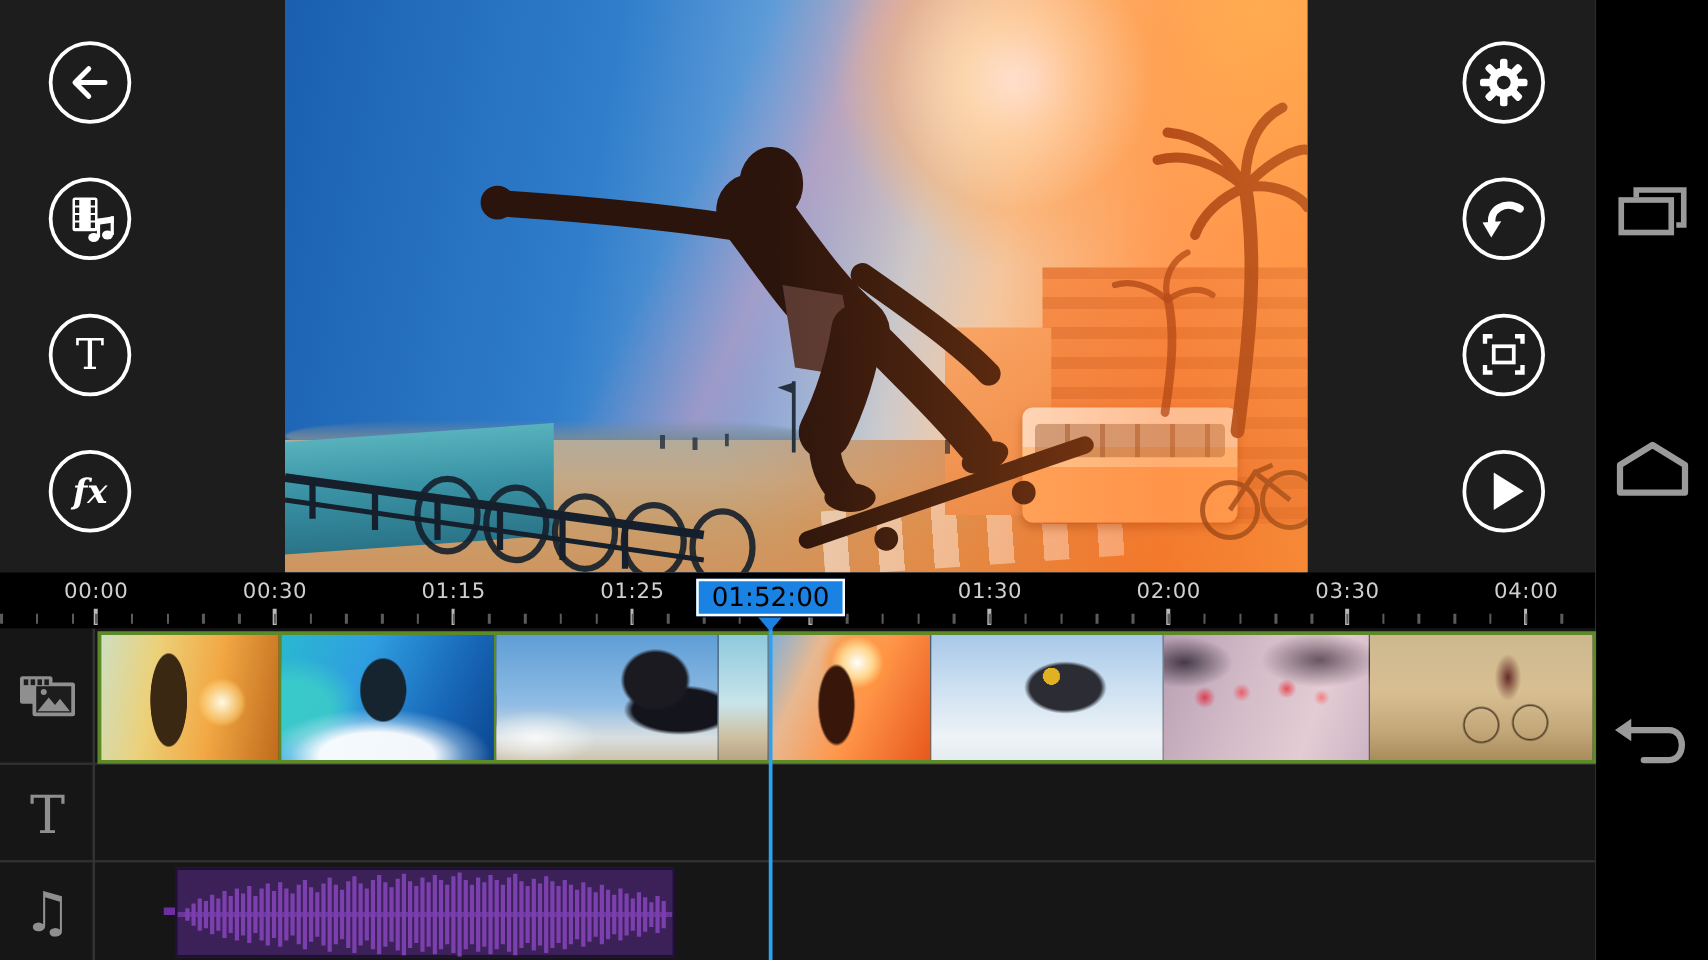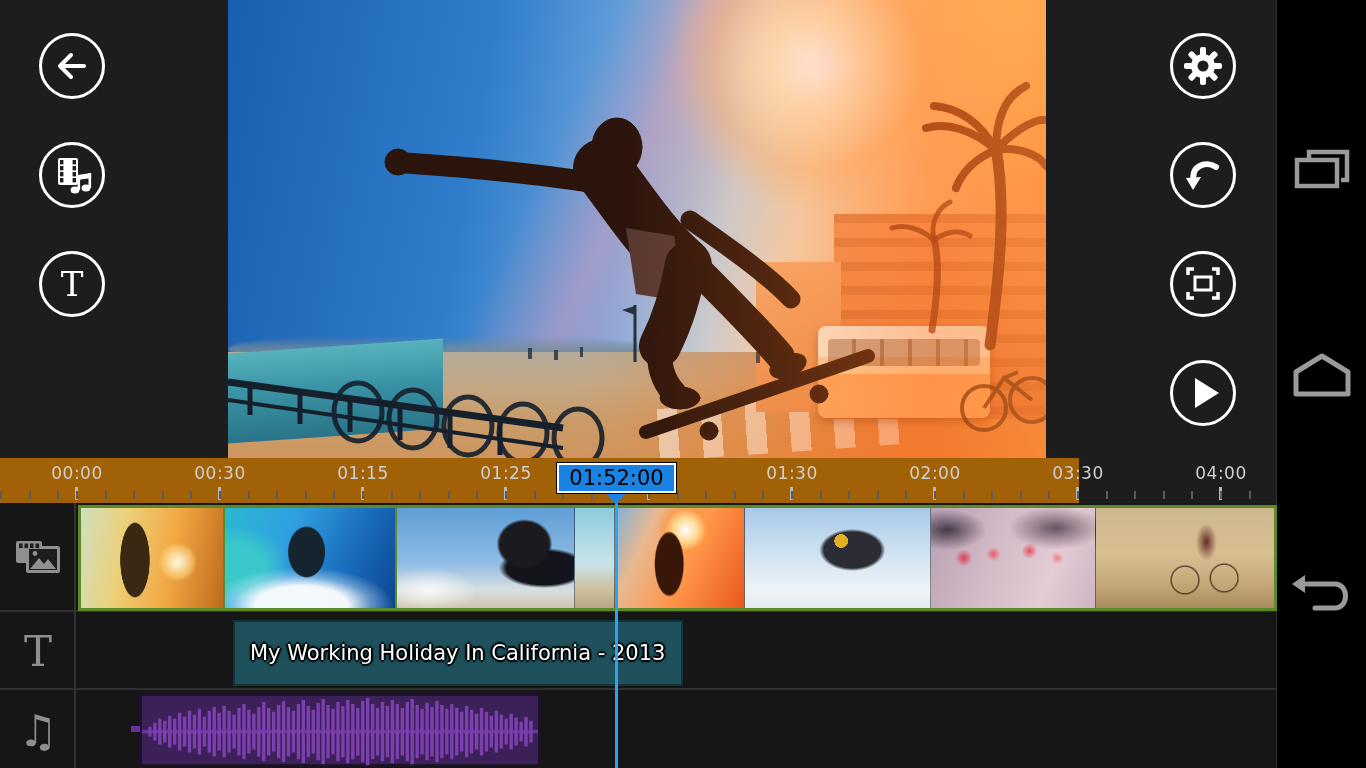--- a/index.html
+++ b/index.html
@@ -35,21 +35,21 @@
     linear-gradient(180deg,#f49a5e 0%,#ee8a4c 55%,#e0743a 100%);}
   .buildings2{position:absolute;right:205px;top:262px;width:85px;height:150px;background:linear-gradient(180deg,#f6ae74 0%,#eb9354 100%);}
   .bus{position:absolute;left:590px;top:326px;width:172px;height:92px;border-radius:8px;background:
     linear-gradient(180deg,#fef6ea 0 34%,#ffdcae 34% 52%,#ffb06c 52% 100%);box-shadow:0 4px 8px rgba(120,40,0,.4);}
   .bus-win{position:absolute;left:6%;top:14%;width:88%;height:30%;background:rgba(95,55,30,.38);
     border-radius:4px;background-image:repeating-linear-gradient(90deg,transparent 0 24px,rgba(120,70,40,.5) 24px 28px);}
   .scene-svg{position:absolute;inset:0;}
   .wash{position:absolute;inset:0;background:linear-gradient(90deg,transparent 48%,rgba(255,120,30,.18) 66%,rgba(255,110,25,.42) 86%,rgba(255,135,45,.5) 100%);pointer-events:none;}
 
   
-  .ruler{position:absolute;left:0;top:458px;width:1079px;height:45px;background:#a16207;border-bottom:1px solid #303030;}
+  .ruler{position:absolute;left:0;top:458px;width:1277px;height:45px;background:#000000;border-bottom:1px solid #303030;}
   .rlab{position:absolute;top:5px;transform:translateX(-50%);font-size:17px;color:#cfcfcf;letter-spacing:.5px;}
   .p0{left:77px}.p1{left:220px}.p2{left:363px}.p3{left:506px}
   .p4{left:792px}.p5{left:935px}.p6{left:1078px}.p7{left:1221px}
   .ticks-minor{position:absolute;left:0;top:33px;width:1277px;height:8px;
     background:repeating-linear-gradient(90deg,#5b5b5b 0 2px,transparent 2px 28.6px);background-position:76px 0;}
   .ticks-major{position:absolute;left:0;top:29px;width:1277px;height:13px;
     background:repeating-linear-gradient(90deg,#b8b8b8 0 3px,transparent 3px 143px);background-position:75px 0;}
   .timebox{position:absolute;left:557px;top:463px;width:119px;height:30px;background:#1a82e2;border:2px solid #fff;
     box-sizing:border-box;z-index:9;display:flex;align-items:center;justify-content:center;
     color:#000000;font-size:21px;box-shadow:0 0 0 1px #000;}
@@ -234,20 +234,23 @@
             <ellipse cx="35" cy="34" rx="4.4" ry="3.6"></ellipse>
           <rect x="26.5" y="21" width="2.6" height="15"></rect>
             <rect x="37.5" y="19" width="2.6" height="15"></rect>
           <polygon points="26.5,21 40.1,19 40.1,24 26.5,26"></polygon>
         </g>
       </svg>
     </div>
     <div class="circle-btn lb row3">
       <span class="glyphT">T</span>
     </div>
+    <div class="circle-btn lb row4">
+      <span class="glyphFx">fx</span>
+    </div>
 
     <div class="circle-btn rb row1">
       <svg width="40" height="40" viewBox="0 0 40 40">
         <g fill="#fff">
           <circle cx="20" cy="20" r="12"></circle>
           <g>
             <rect x="17" y="1" width="6" height="9" rx="2"></rect>
             <rect x="17" y="1" width="6" height="9" rx="2" transform="rotate(45 20 20)"></rect>
             <rect x="17" y="1" width="6" height="9" rx="2" transform="rotate(90 20 20)"></rect>
             <rect x="17" y="1" width="6" height="9" rx="2" transform="rotate(135 20 20)"></rect>
@@ -330,23 +333,20 @@
         <div class="thumb t1 sepg"></div>
         <div class="thumb t2 sepg"></div>
         <div class="thumb t3 sepd"></div>
         <div class="thumb t4 sepd"></div>
         <div class="thumb t5 sepd"></div>
         <div class="thumb t6 sepd"></div>
         <div class="thumb t7 sepd"></div>
         <div class="thumb t8"></div>
       </div>
 
-      <div class="title-clip">
-        <span class="clip-text">My Working Holiday In California - 2013</span>
-      </div>
 
       <div class="vol-nub"></div>
       <div class="audio-clip">
         <svg viewBox="0 0 400 72" preserveAspectRatio="none">
           <path stroke="#7c3fae" stroke-width="3.4" d="M8 31V41M13 27V45M18 23V49M23 25V47M28 20V52M33 23V49M38 17V55M43 21V51M48 15V57M53 19V53M58 13V59M63 21V51M68 15V57M73 11V61M78 17V55M83 10V62M88 15V57M93 19V53M98 12V60M103 8V64M108 14V58M113 18V54M118 11V61M123 6V66M128 12V60M133 16V56M138 9V63M143 5V67M148 11V61M153 15V57M158 8V64M163 4V68M168 10V62M173 14V58M178 7V65M183 3V69M188 9V63M193 13V59M198 6V66M203 10V62M208 4V68M213 8V64M218 12V60M223 5V67M228 2V70M233 8V64M238 12V60M243 6V66M248 10V62M253 4V68M258 8V64M263 12V60M268 6V66M273 3V69M278 9V63M283 13V59M288 7V65M293 11V61M298 5V67M303 9V63M308 13V59M313 8V64M318 12V60M323 16V56M328 10V62M333 14V58M338 18V54M343 12V60M348 16V56M353 20V52M358 15V57M363 19V53M368 23V49M373 18V54M378 22V50M383 26V46M388 21V51M393 25V47"></path>
           <path stroke="rgba(123,63,174,.75)" stroke-width="4" d="M0 36H400"></path>
         </svg>
       </div>
     </div>
 

